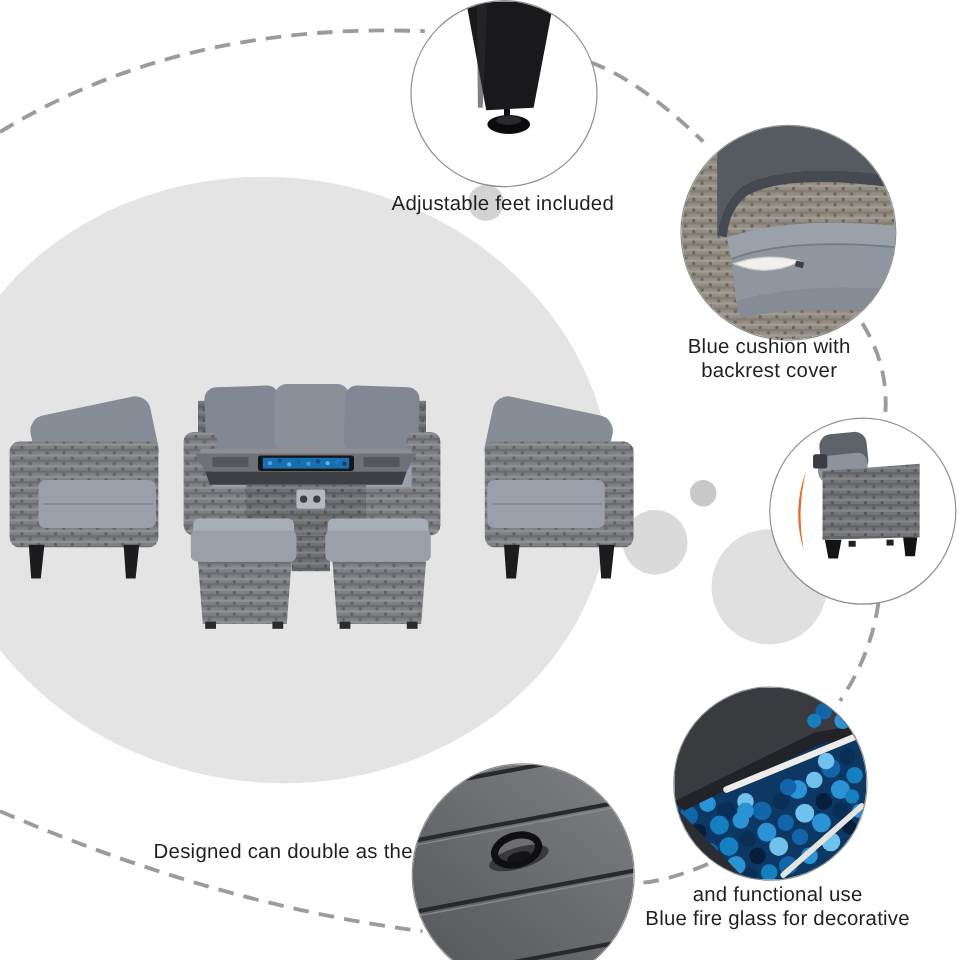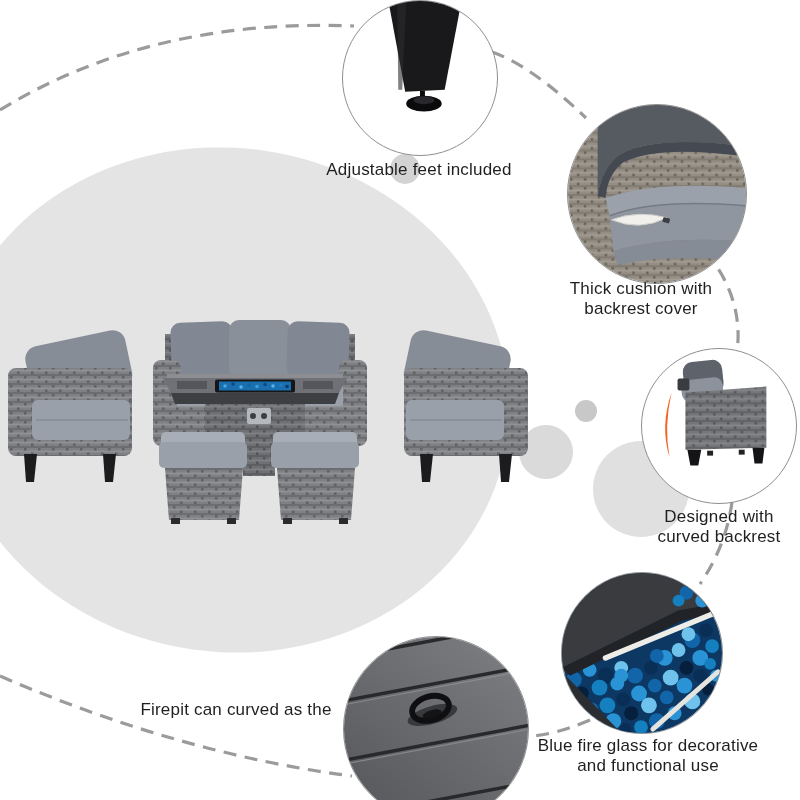--- a/index.html
+++ b/index.html
@@ -271,28 +271,24 @@
         <ellipse cx="88" cy="72" rx="19" ry="12" fill="none" stroke="#0f0f11" stroke-width="6"></ellipse>
         <ellipse cx="88" cy="78" rx="10" ry="4" fill="#141416"></ellipse>
       </g>
     </svg>
   </div>
 
   <div class="cap" style="left:419px;top:160px">
     <span>Adjustable feet included</span>
   </div>
   <div class="cap" style="left:641px;top:279px">
-    <div>Thick cushion with</div>
+    <div>Blue cushion with</div>
     <div>backrest cover</div>
   </div>
-  <div class="cap" style="left:719px;top:507px">
-    <div>Designed with</div>
-    <div>curved backrest</div>
-  </div>
   <div class="cap" style="left:648px;top:736px">
+    <div>and functional use</div>
     <div>Blue fire glass for decorative</div>
-    <div>and functional use</div>
   </div>
   <div class="cap" style="left:236px;top:700px">
-    <div>Firepit can curved as the</div>
+    <div>Designed can double as the</div>
   </div>
 
 </div>
 
 </body></html>

